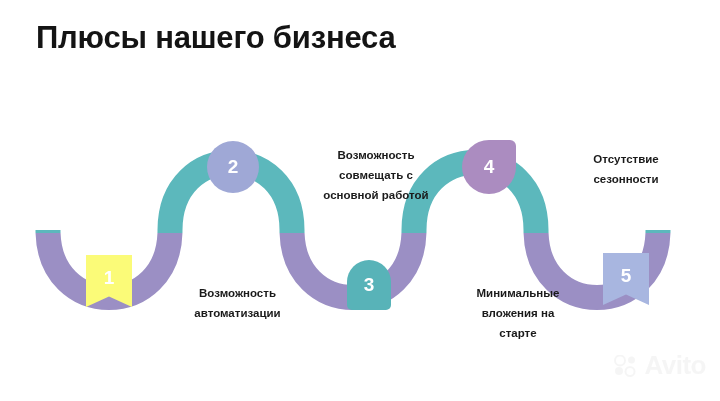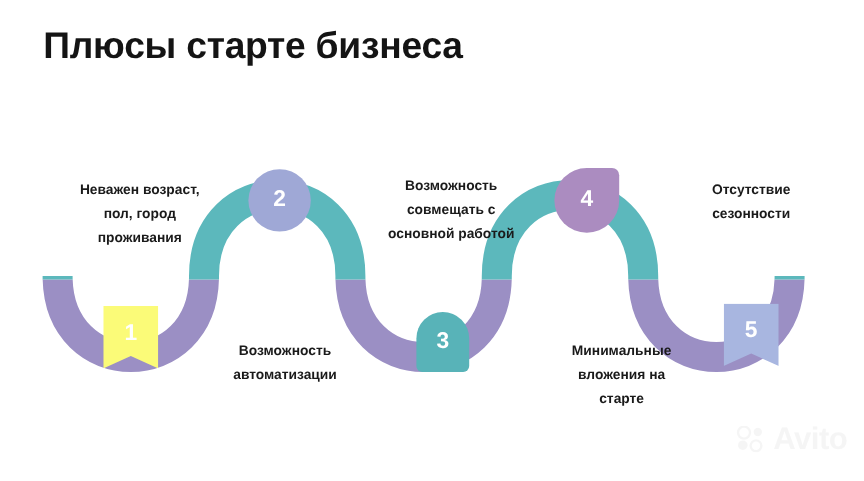--- a/index.html
+++ b/index.html
@@ -91,21 +91,21 @@
     font-weight: bold;
     color: #eeeeee;
     letter-spacing: -0.5px;
   }
 </style>
 </head>
 <body>
 
 <div id="slide">
 
-  <div id="title">Плюсы старте бизнеса</div>
+  <div id="title">Плюсы нашего бизнеса</div>
 
   <svg id="wave-svg" viewBox="0 0 720 401" preserveAspectRatio="none">
     <defs>
       <clipPath id="clip-top">
         <rect x="0" y="0" width="720" height="233"></rect>
       </clipPath>
       <clipPath id="clip-bottom">
         <rect x="0" y="233" width="720" height="168"></rect>
       </clipPath>
     </defs>
@@ -122,23 +122,20 @@
     <g clip-path="url(#clip-top)">
       <path d="M 48 230
                C 48 320, 170 320, 170 230
                C 170 140, 292 140, 292 230
                C 292 320, 414 320, 414 230
                C 414 140, 536 140, 536 230
                C 536 320, 658 320, 658 230" fill="none" stroke="#5cb8bc" stroke-width="25" stroke-linecap="butt"></path>
     </g>
   </svg>
 
-  <div class="caption" style="left: 34px; top: 150px; width: 165px;">Неважен возраст,
-пол, город
-проживания</div>
   <div class="marker ribbon" style="left: 86px; top: 255px; background: #fbfb78;">
     <span>1</span>
   </div>
 
   <div class="marker circle" style="left: 207px; top: 141px; background: #9fa8d6;">
     <span>2</span>
   </div>
   <div class="caption" style="left: 155px; top: 284px; width: 165px;">Возможность
 автоматизации</div>
 

